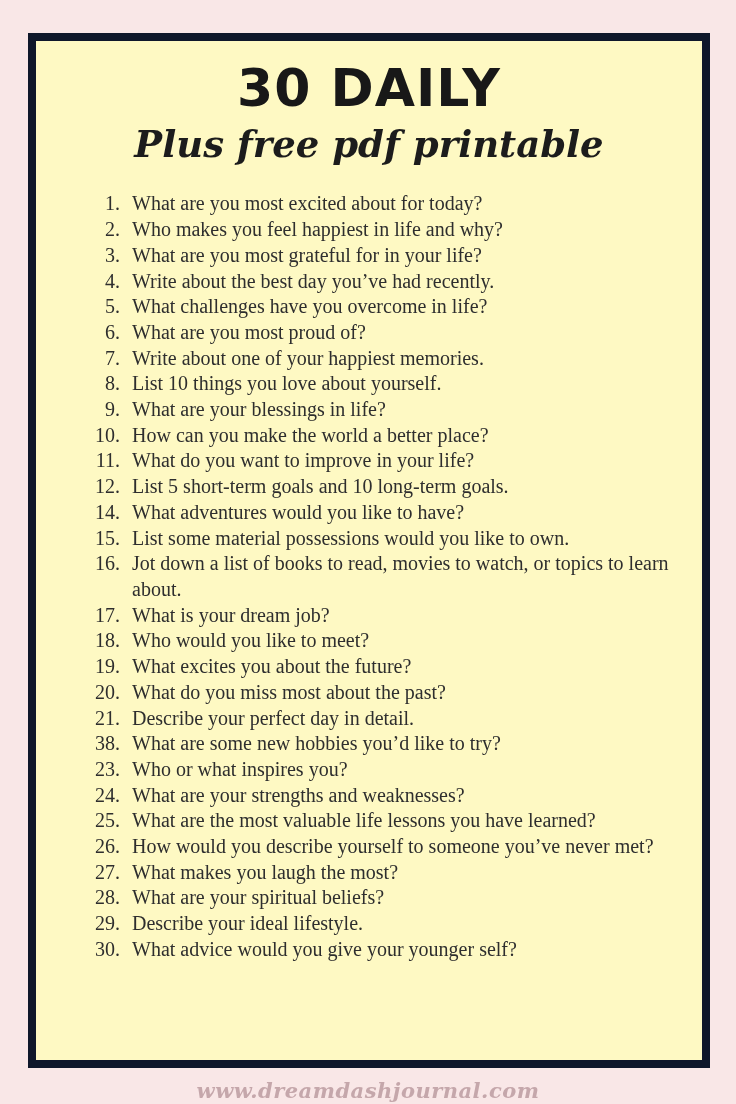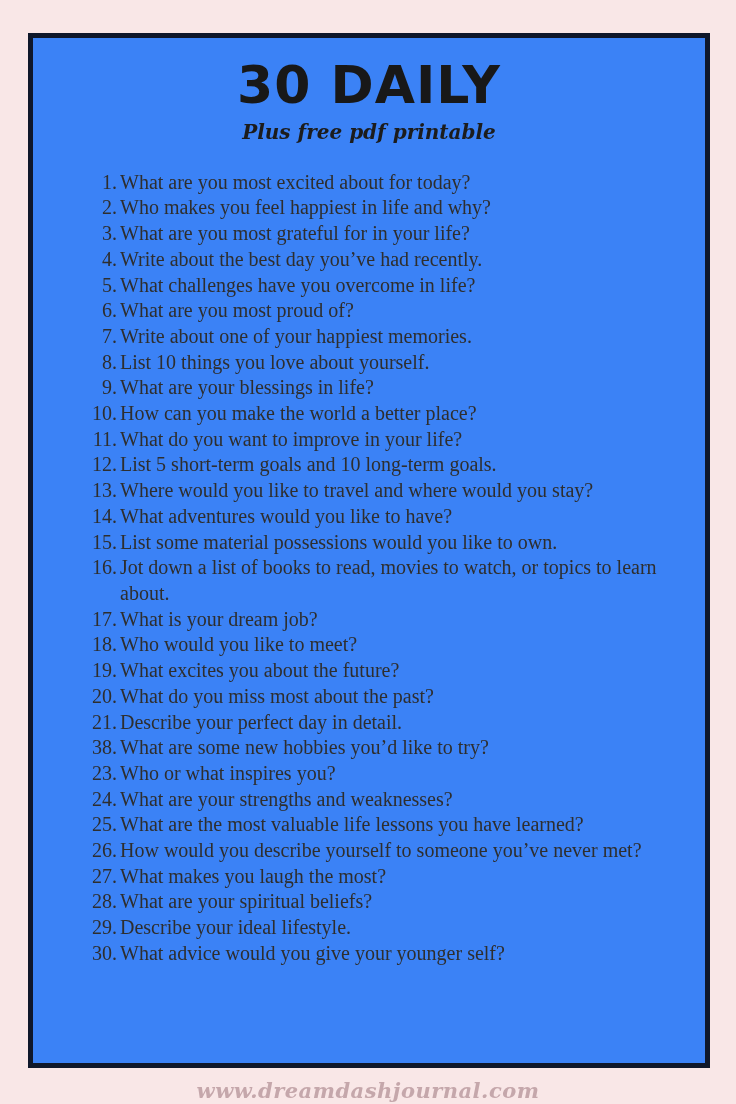--- a/index.html
+++ b/index.html
@@ -17,22 +17,22 @@
     height: 1104px;
     background: #f9e7e7;
   }
   .card {
     position: absolute;
     left: 28px;
     top: 33px;
     width: 682px;
     height: 1035px;
     box-sizing: border-box;
-    background: #3b82f6;
-    border: 5px solid #0f172a;
+    background: #fef9c3;
+    border: 8px solid #0f172a;
   }
   .card-inner {
     box-sizing: border-box;
     width: 100%;
     height: 100%;
     padding: 18px 20px 10px 20px;
   }
   .title {
     margin: 0;
     text-align: center;
@@ -43,21 +43,21 @@
     letter-spacing: 1px;
     color: #181818;
     white-space: pre-line;
   }
   .subtitle {
     margin: 6px 0 0 0;
     text-align: center;
     font-family: "DejaVu Serif", serif;
     font-style: italic;
     font-weight: 700;
-    font-size: 20px;
+    font-size: 37px;
     line-height: 1.1;
     color: #1c1c1c;
   }
   ol.prompts {
     list-style: none;
     margin: 27px 0 0 0;
     padding: 0 10px 0 22px;
     font-size: 20px;
     line-height: 25.7px;
     color: #2e2e2e;
@@ -69,20 +69,21 @@
   ol.prompts .num {
     flex: 0 0 42px;
     width: 42px;
     text-align: right;
     white-space: nowrap;
   }
   ol.prompts .txt {
     flex: 1 1 auto;
     padding-left: 3px;
     max-width: 590px;
+    margin-left: 9px;
   }
   .footer {
     position: absolute;
     left: 0;
     right: 0;
     top: 1069px;
     height: 43px;
     display: flex;
     align-items: center;
     justify-content: center;
@@ -150,24 +151,20 @@
           </li>
           <li>
             <span class="num">11.</span>
             <span class="txt">What do you want to improve in your life?</span>
           </li>
           <li>
             <span class="num">12.</span>
             <span class="txt">List 5 short-term goals and 10 long-term goals.</span>
           </li>
           <li>
-            <span class="num">13.</span>
-            <span class="txt">Where would you like to travel and where would you stay?</span>
-          </li>
-          <li>
             <span class="num">14.</span>
             <span class="txt">What adventures would you like to have?</span>
           </li>
           <li>
             <span class="num">15.</span>
             <span class="txt">List some material possessions would you like to own.</span>
           </li>
           <li>
             <span class="num">16.</span>
             <span class="txt">Jot down a list of books to read, movies to watch, or topics to learn about.</span>

